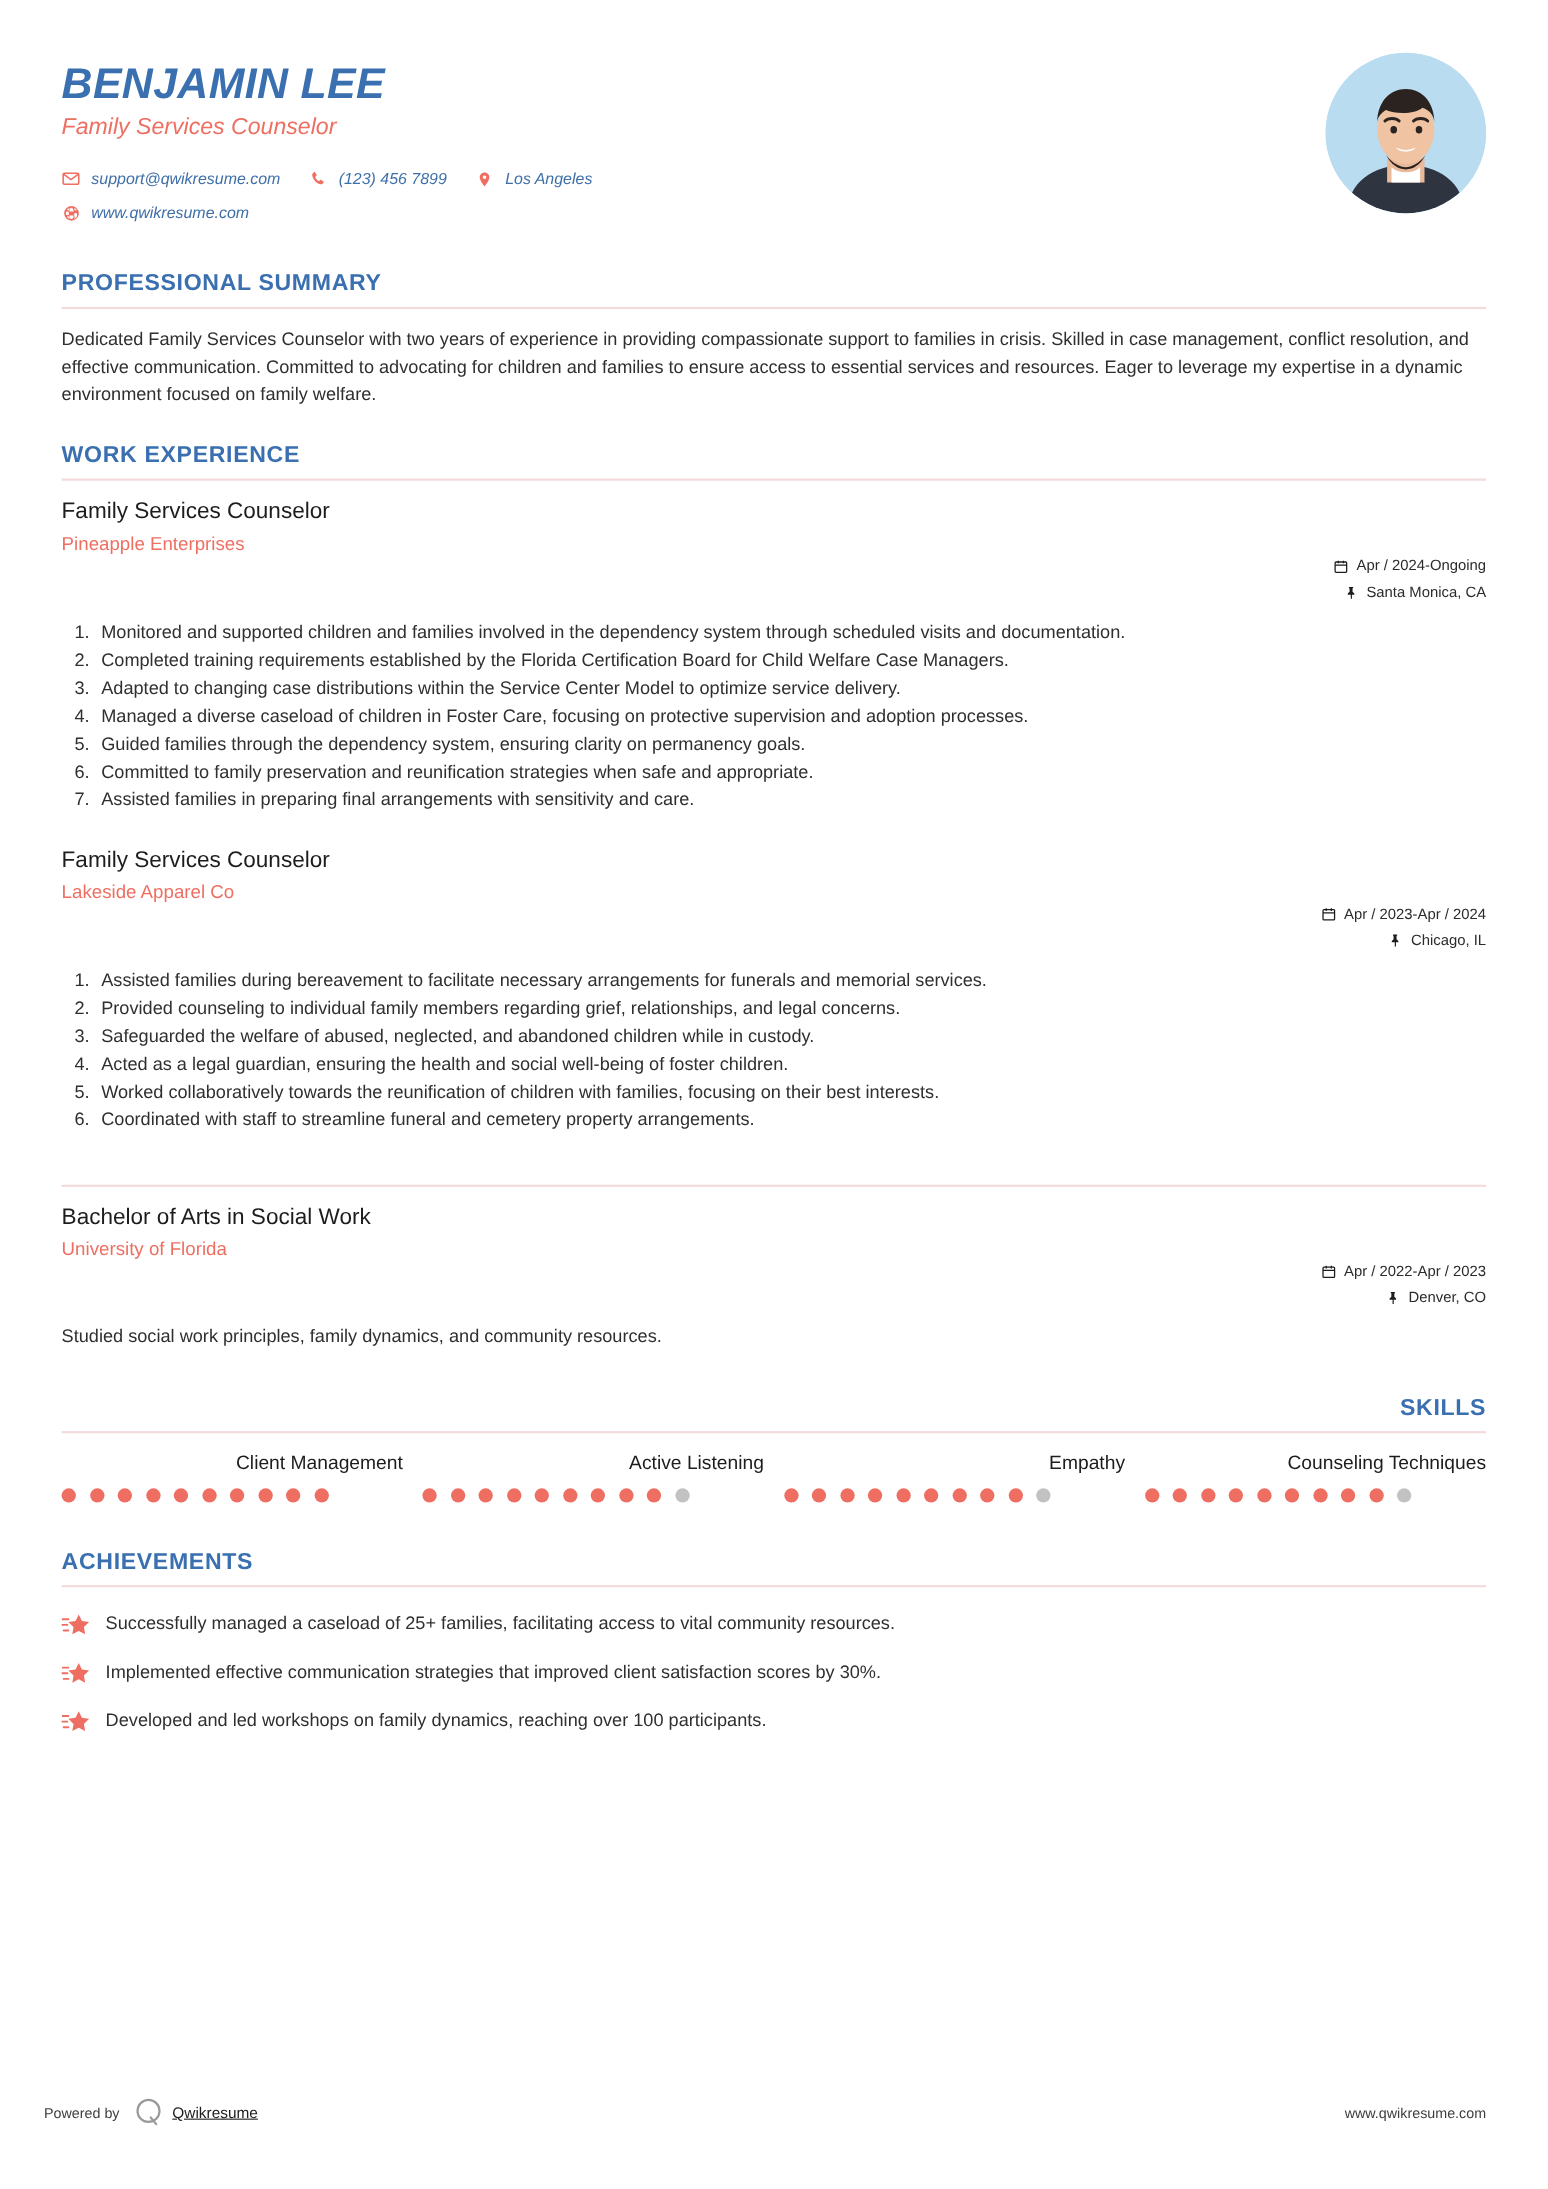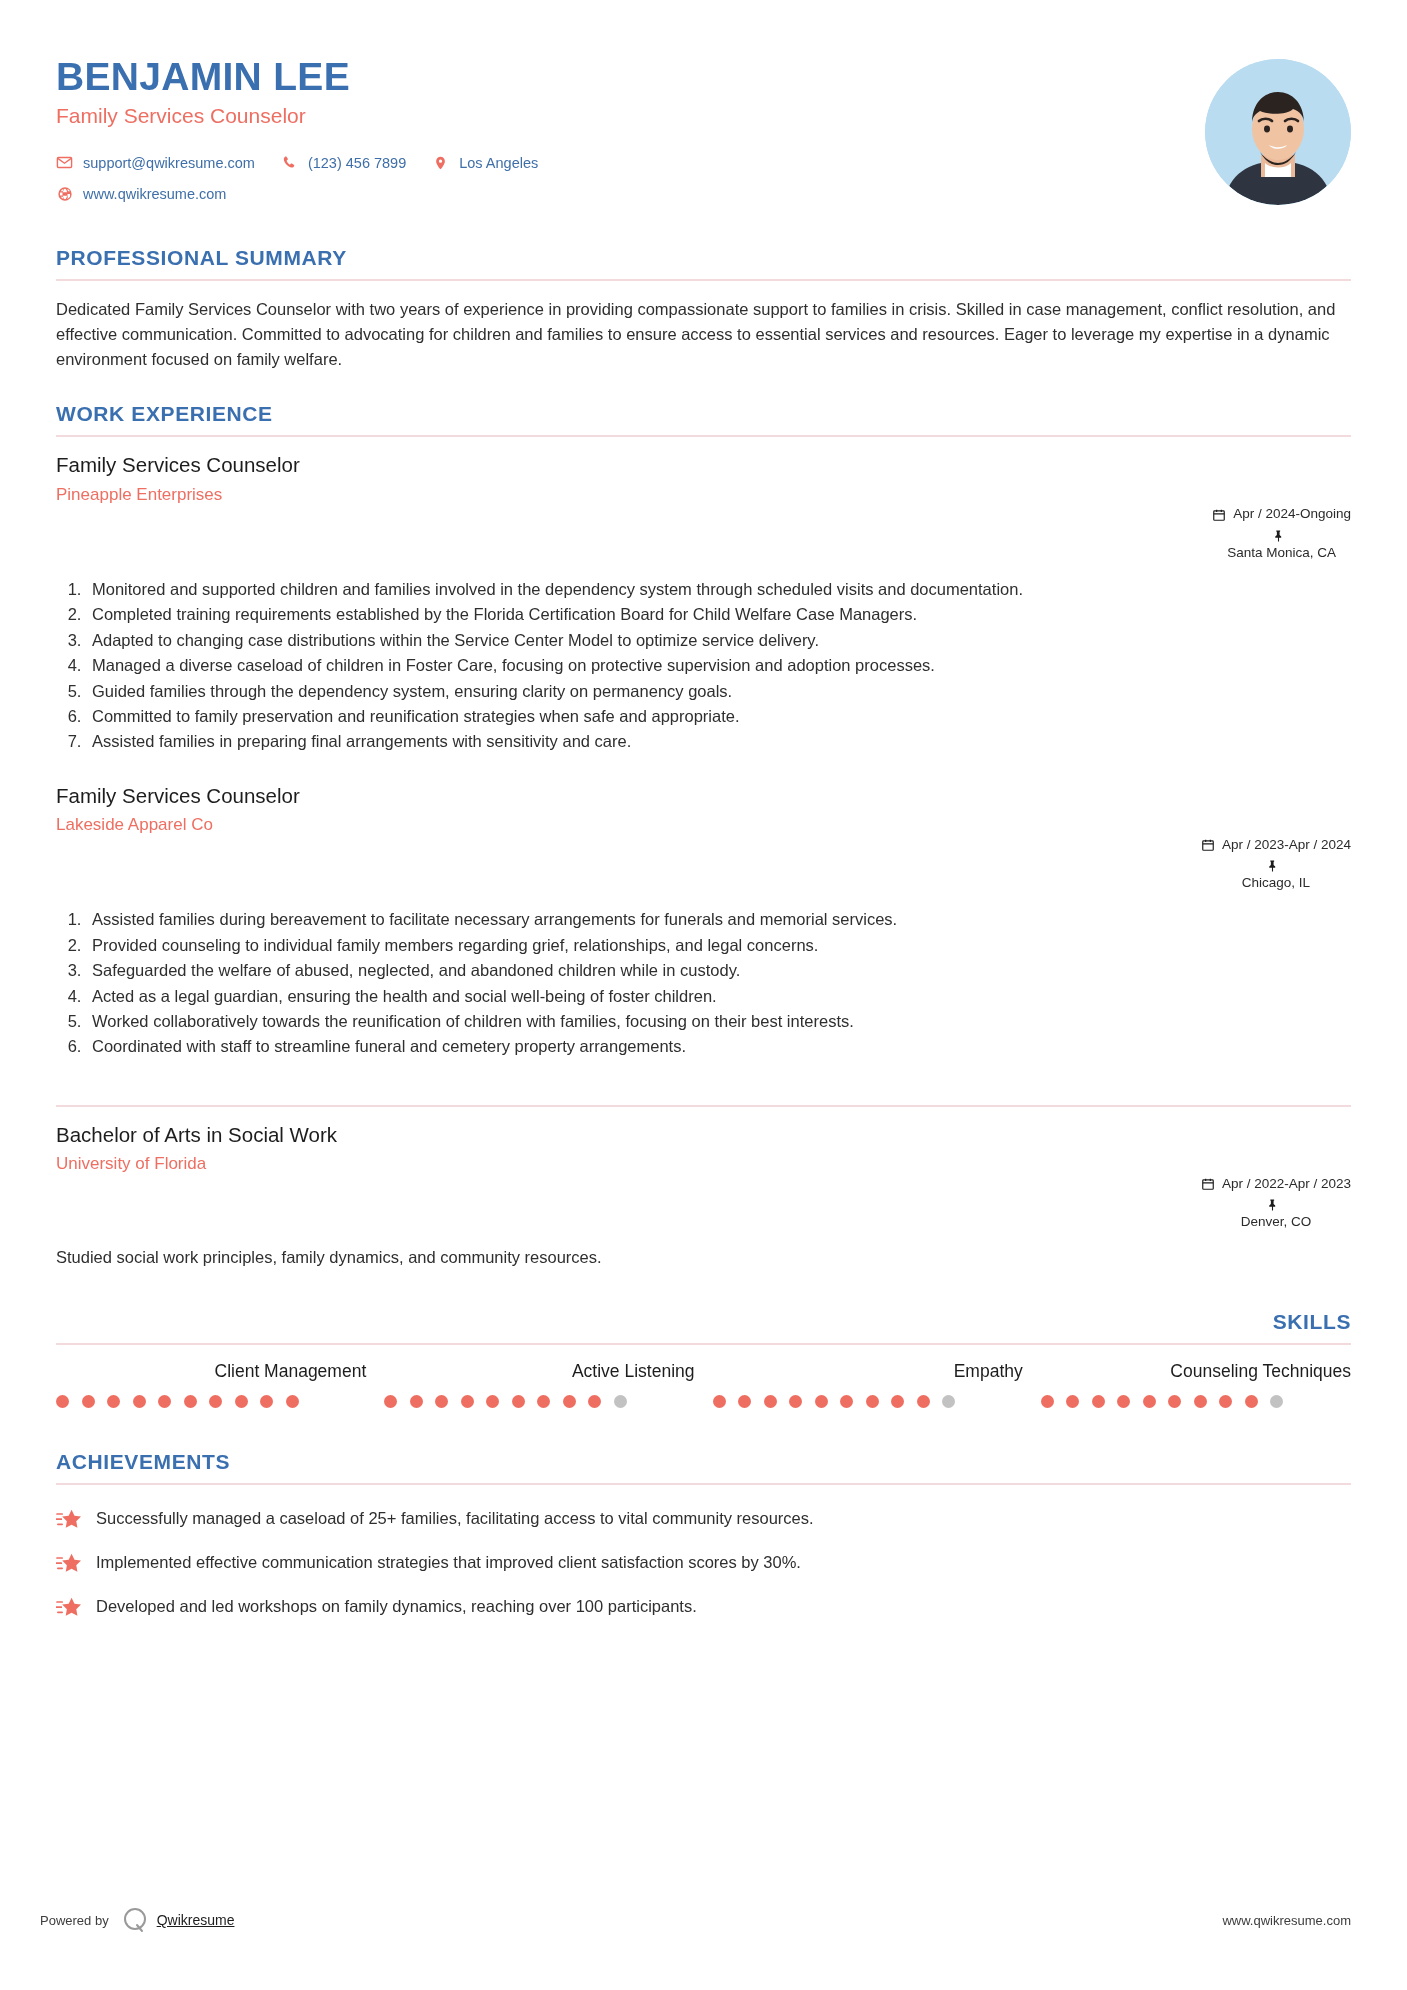--- a/index.html
+++ b/index.html
@@ -18,22 +18,23 @@
     position: relative;
     width: 1407px;
     min-height: 1990px;
     box-sizing: border-box;
     padding: 52px 56px 0 56px;
   }
 
   
   .header {
     display: flex;
-    align-items: center;
+    align-items: flex-start;
     justify-content: space-between;
+    font-style: italic;
   }
   .header-left { flex: 1 1 auto; padding-top: 4px; }
   .name {
     font-size: 39px;
     font-weight: 700;
     letter-spacing: 0.3px;
     color: #3a6fb0;
     margin: 0 0 6px 0;
     line-height: 1.08;
   }
@@ -137,21 +138,21 @@
   .meta-line {
     display: flex;
     align-items: center;
     justify-content: flex-end;
     font-size: 13.5px;
     color: #2b2b2b;
     line-height: 1.5;
     white-space: nowrap;
     margin-top: 45px;
   }
-  .meta-line + .meta-line { margin-top: 4px; flex-direction: column; }
+  .meta-line + .meta-line { margin-top: 4px; }
   .meta-line .ic {
     display: inline-flex;
     align-items: center;
     justify-content: center;
     width: 14px;
     height: 14px;
     margin-right: 7px;
     color: #1d1d1d;
     flex: 0 0 auto;
   }

